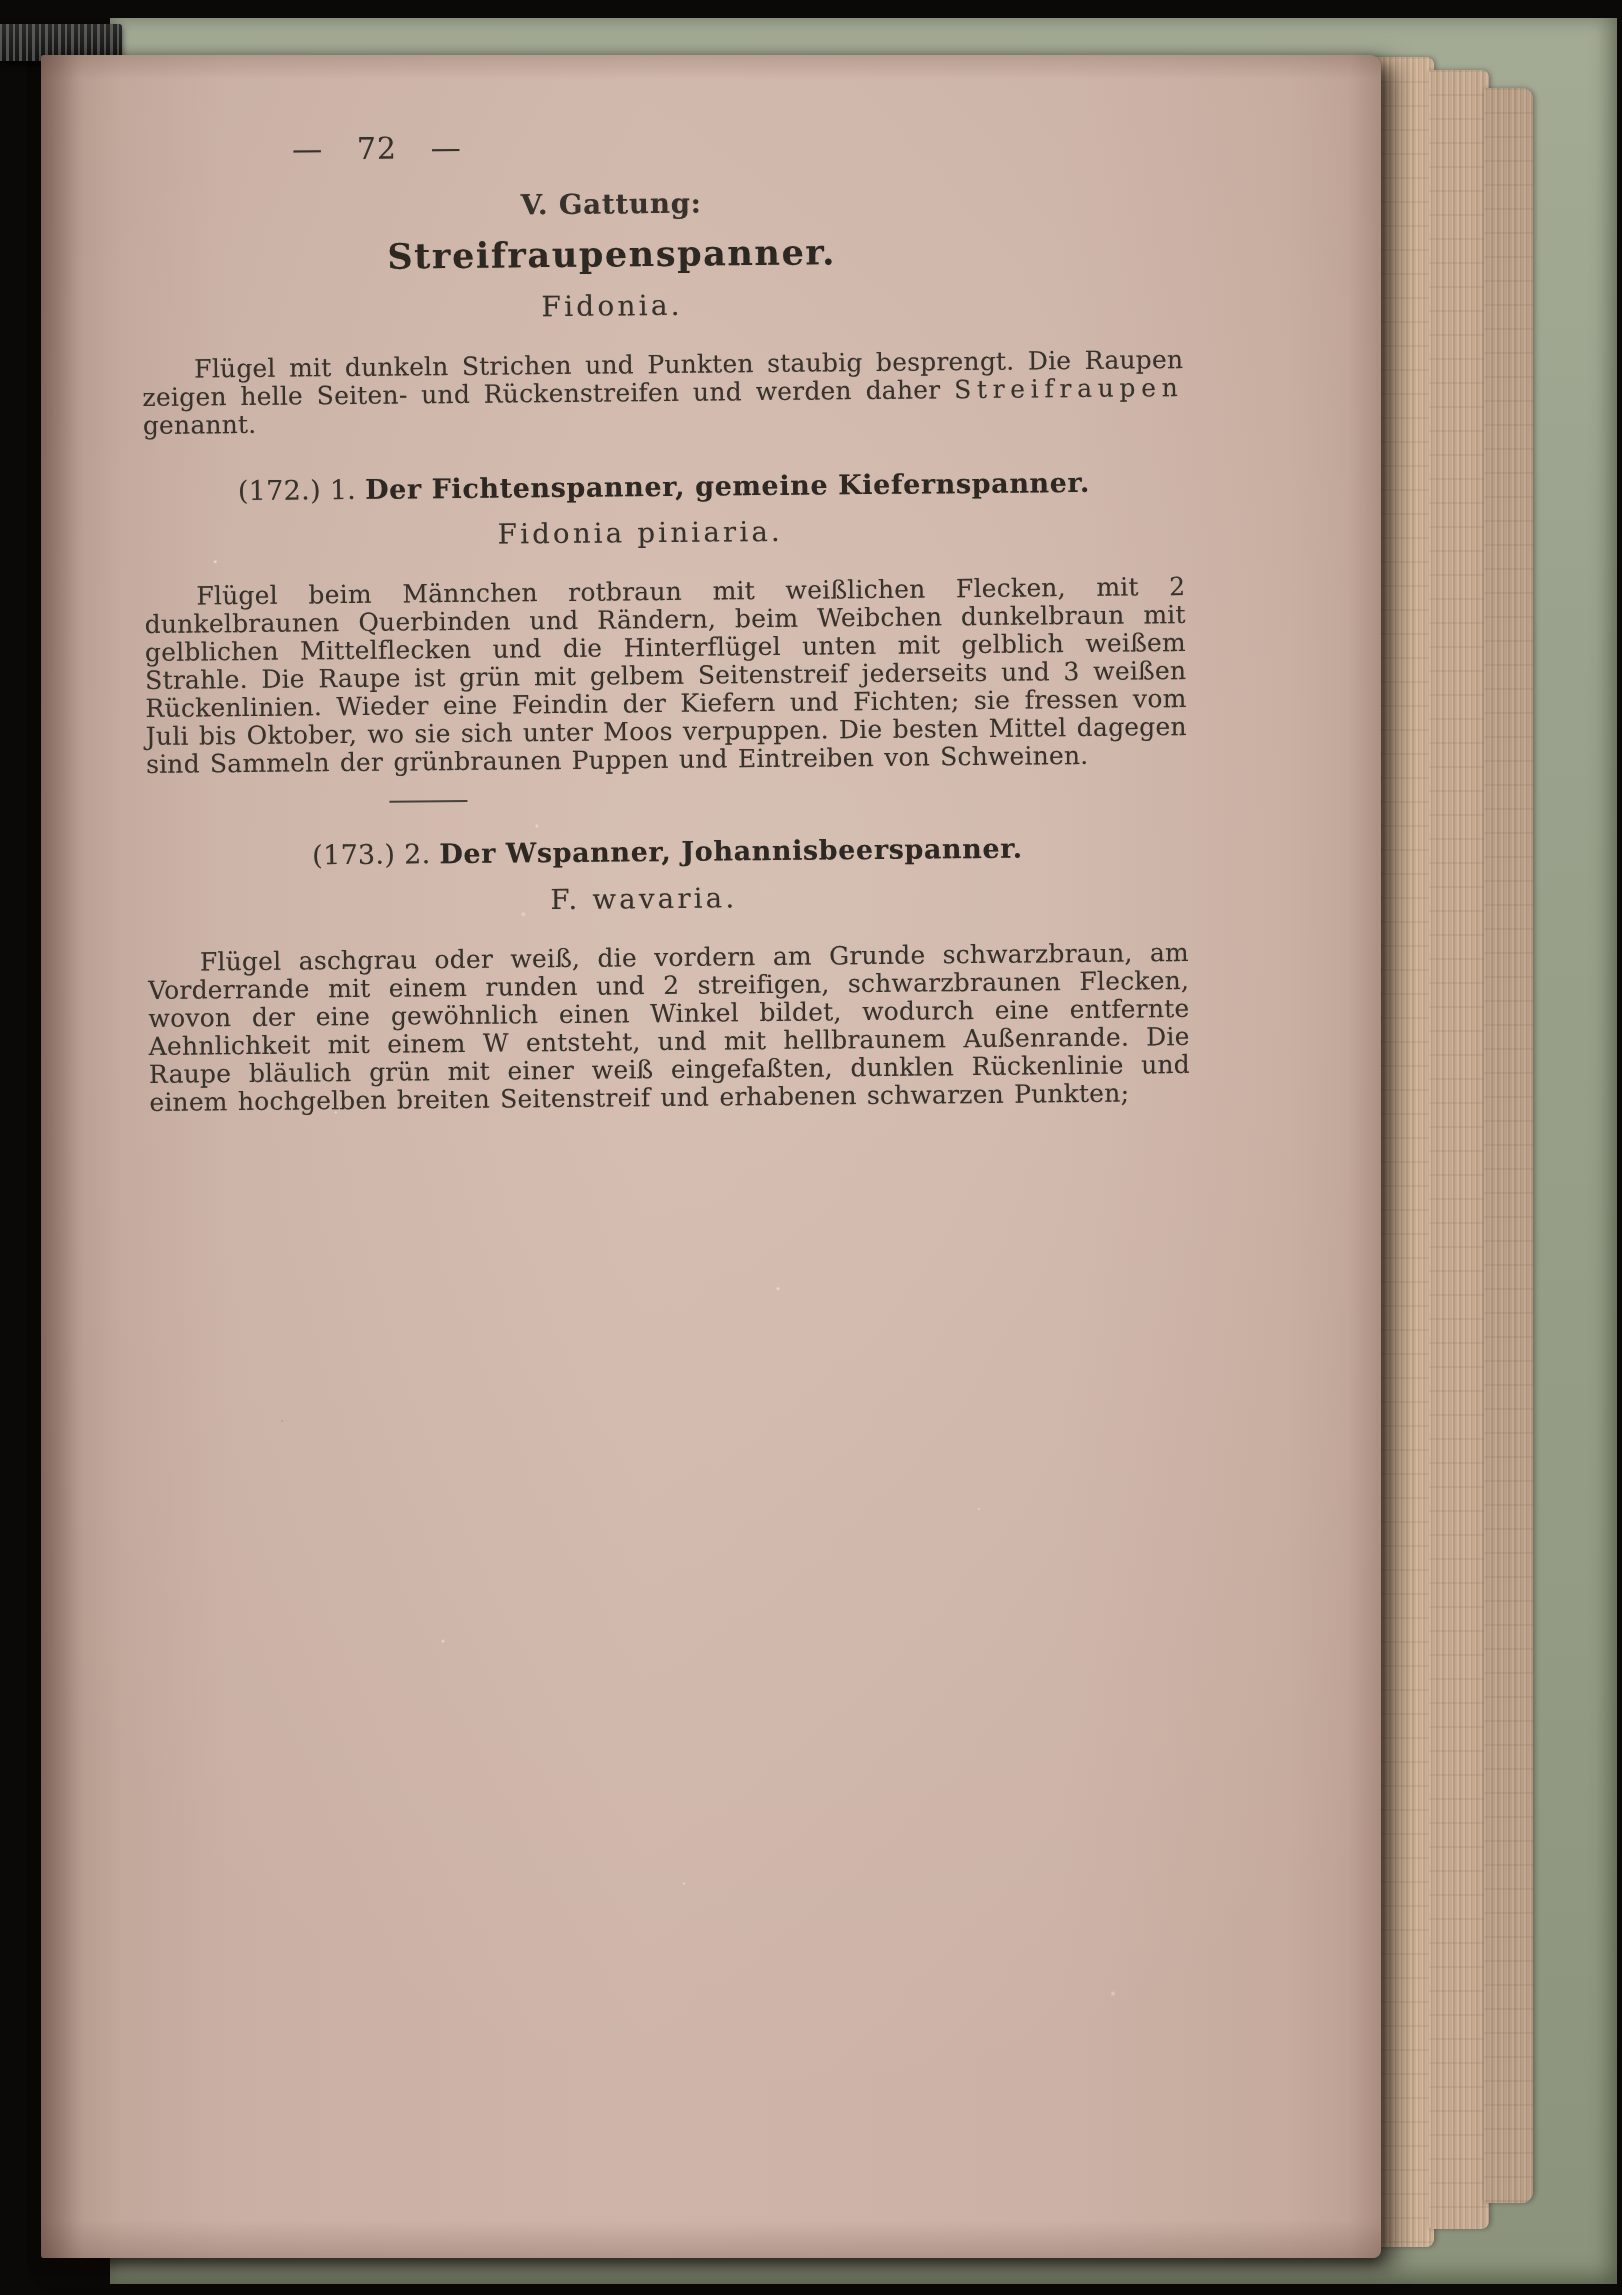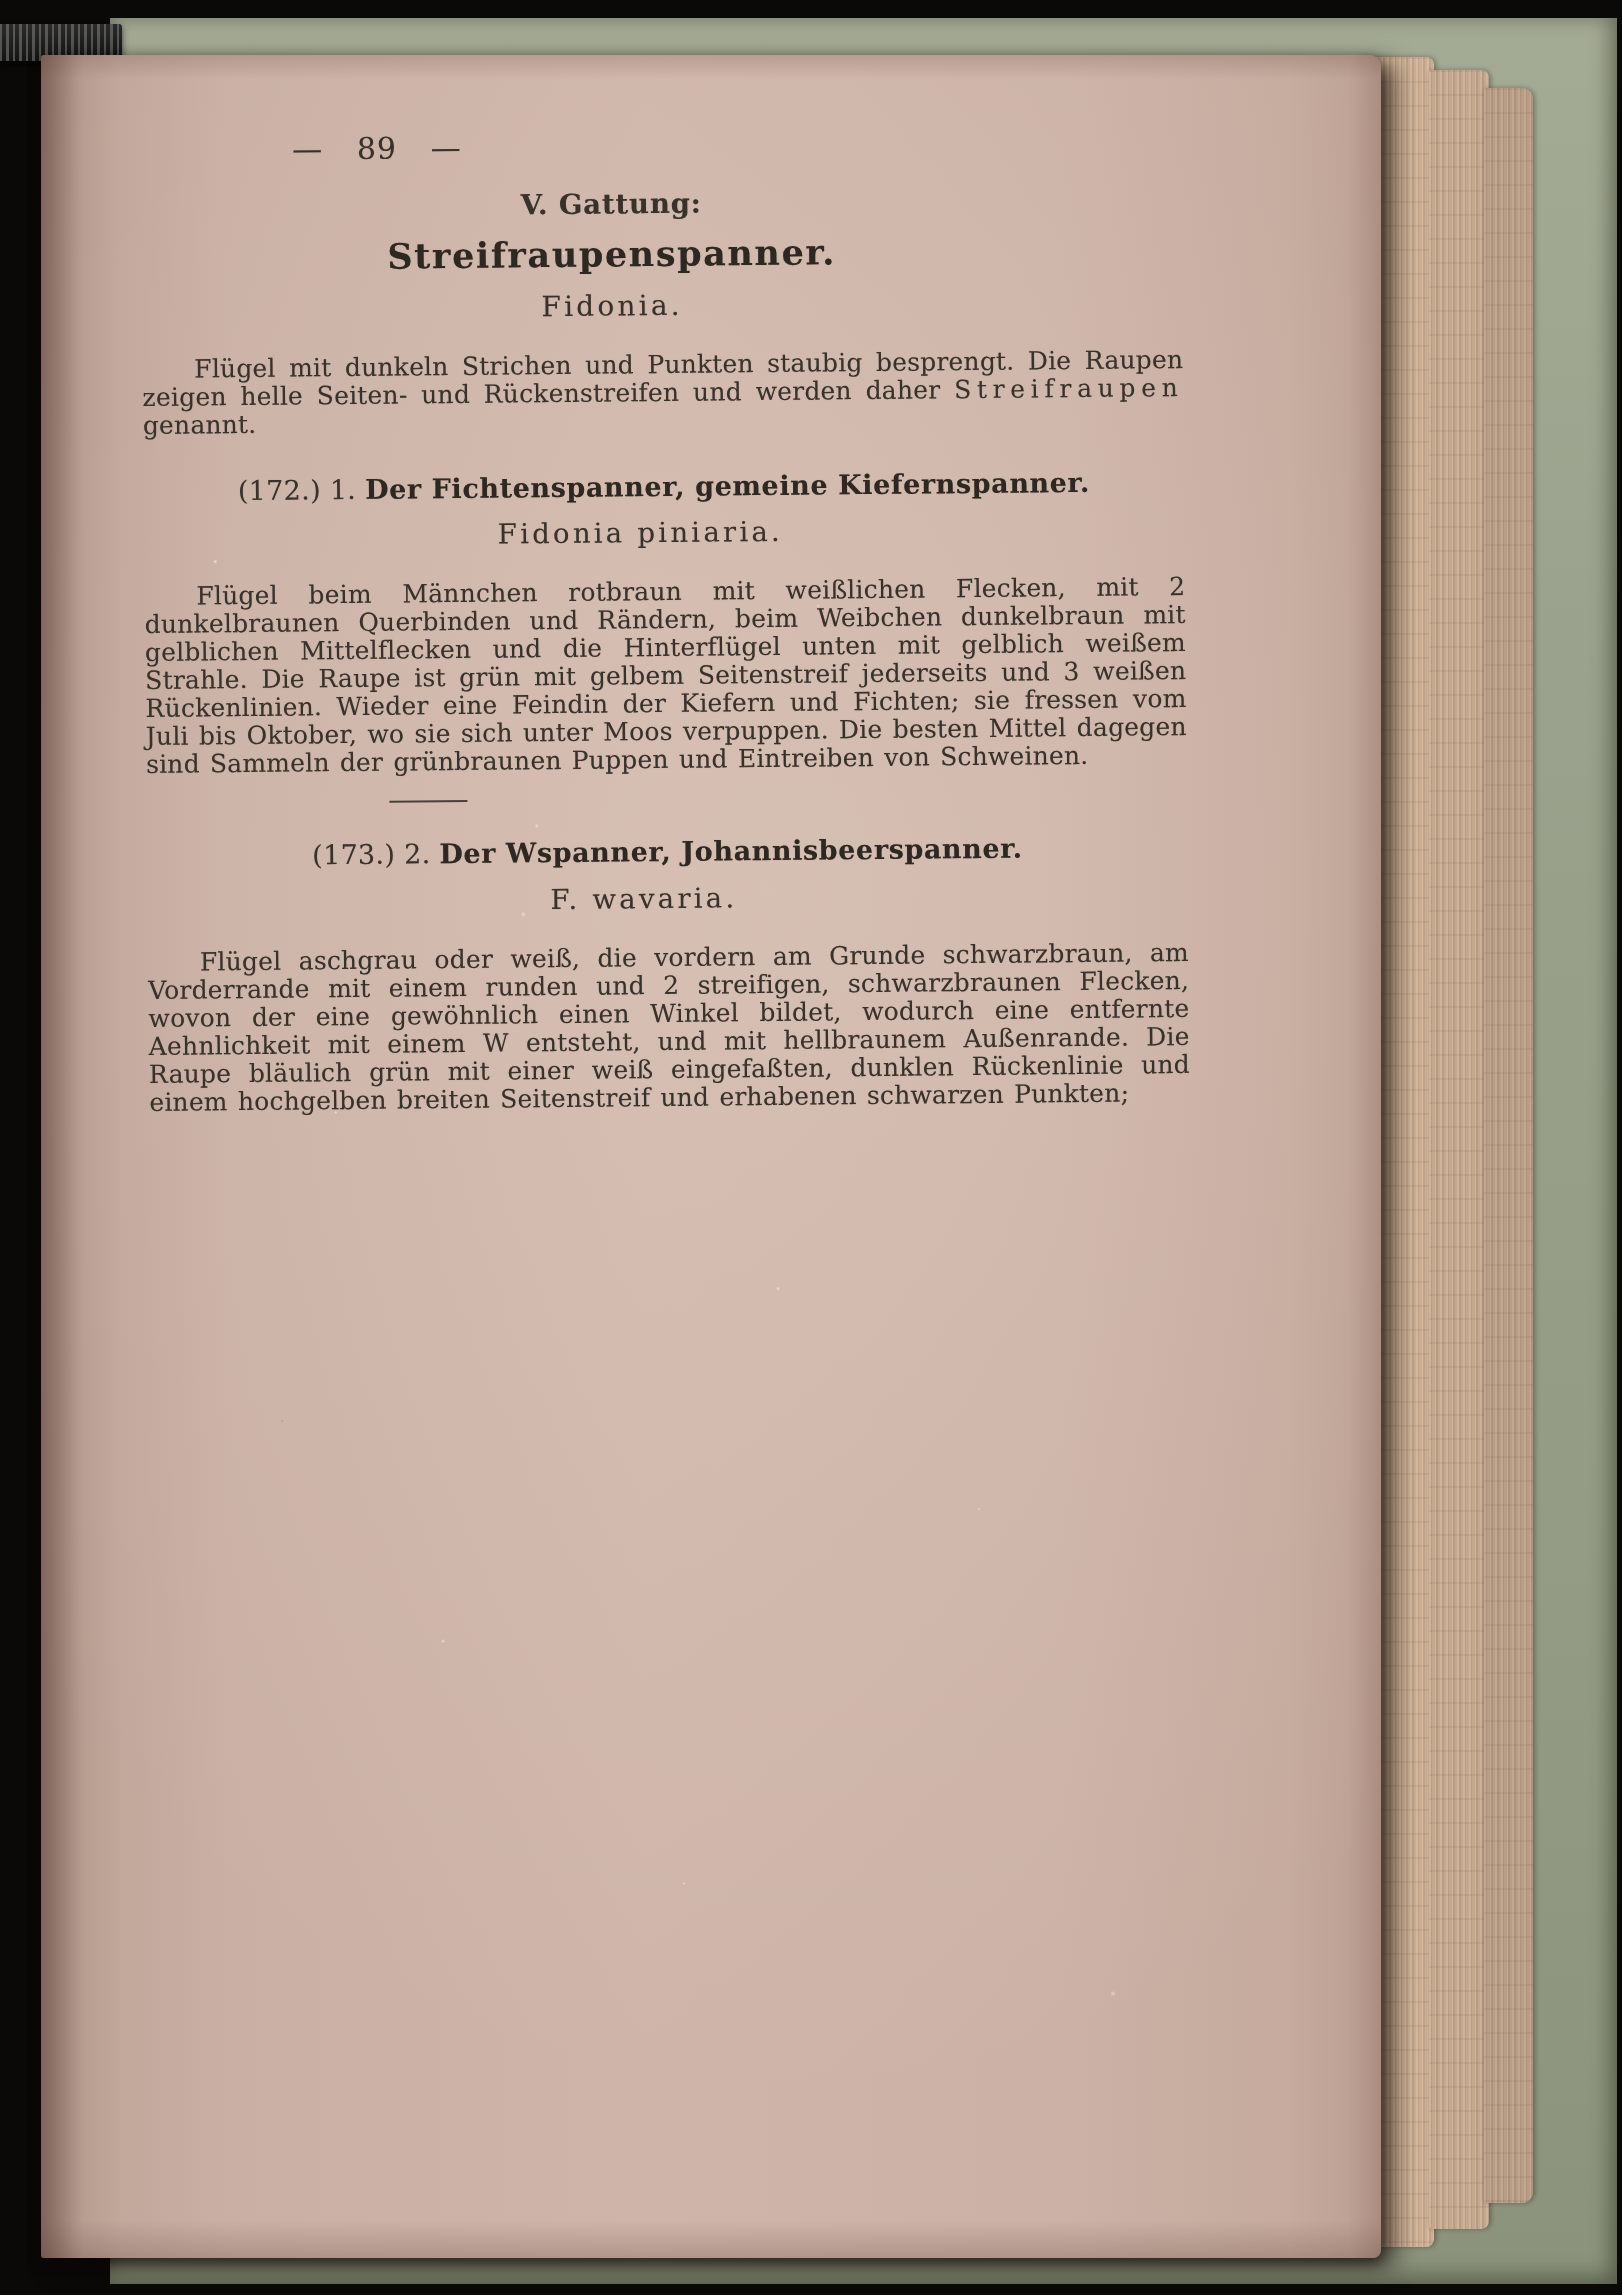--- a/index.html
+++ b/index.html
@@ -123,21 +123,21 @@
   <div class="layer l3"></div>
 </div>
 
 <div class="page">
   <div class="specks"></div>
 
   <div class="text">
 
     <div class="pageno">
       <span>—</span>
-      <span>89</span>
+      <span>72</span>
       <span>—</span>
     </div>
 
     <div class="kicker">V. Gattung:</div>
 
     <div class="gtitle">Streifraupenspanner.</div>
 
     <div class="glatin">Fidonia.</div>
 
     <p class="body"><span>Flügel mit dunkeln Strichen und Punkten staubig besprengt. Die Raupen zeigen helle Seiten- und Rückenstreifen und werden daher </span><span class="sperr">Streifraupen</span><span> genannt.</span></p>

